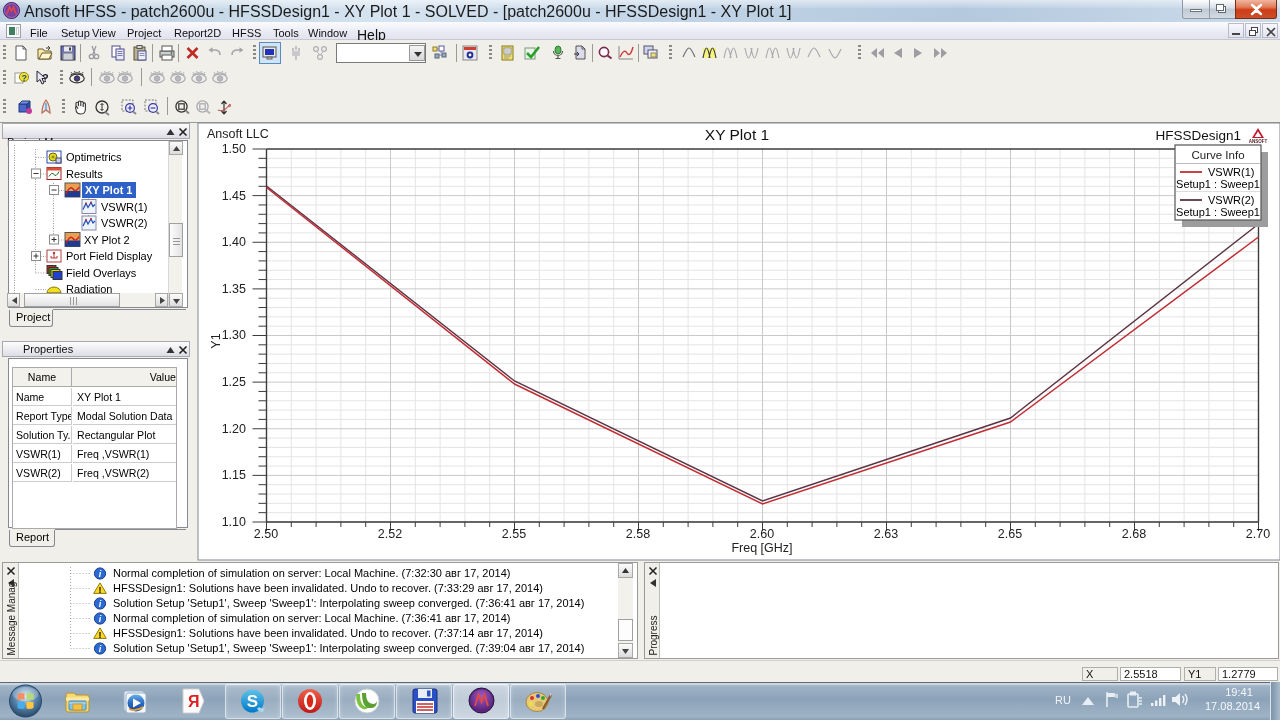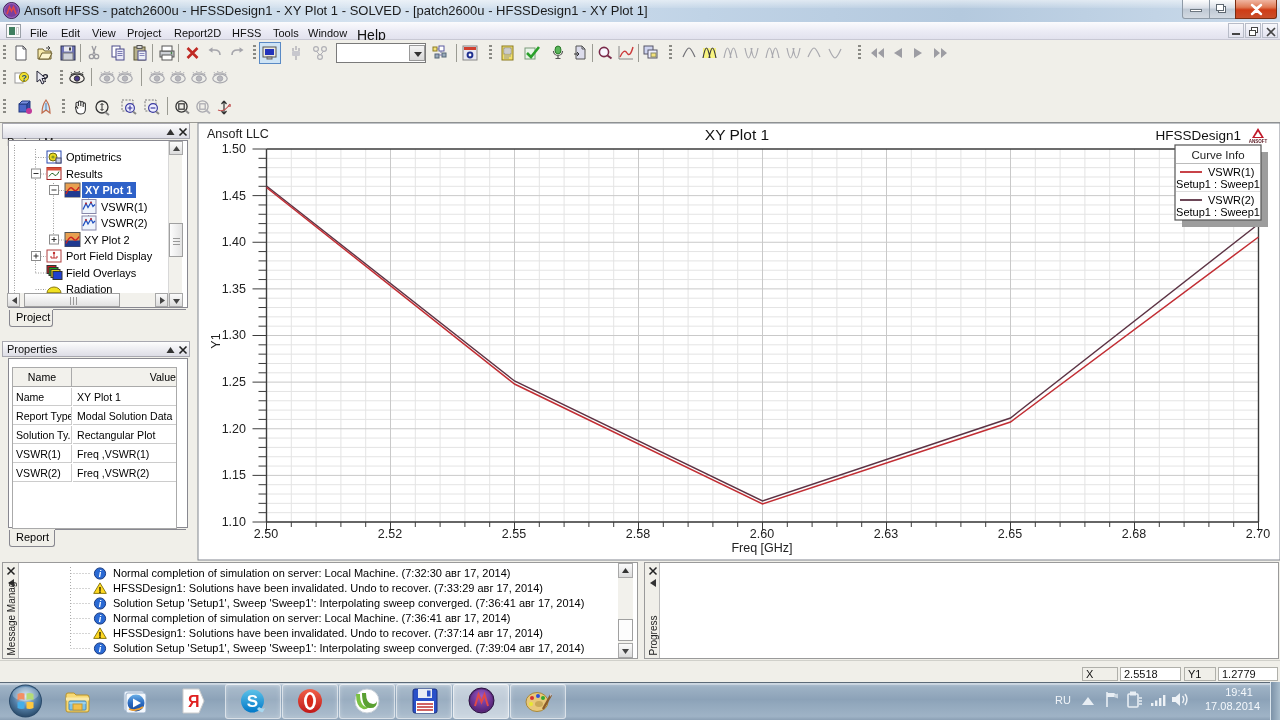--- a/index.html
+++ b/index.html
@@ -14,21 +14,21 @@
 
 <div class="abs" style="left:0;top:0;width:1280px;height:22px;
  background:linear-gradient(90deg,#b6cadf 0%,#c9dae9 18%,#d6e3f0 30%,#c0d3e6 55%,#b4c9de 75%,#cbdbeb 100%)">
  <div class="abs" style="left:0;top:0;width:100%;height:8px;background:linear-gradient(180deg,rgba(255,255,255,0.55),rgba(255,255,255,0.1))"></div>
 
  <svg class="abs" style="left:3px;top:2px" width="17" height="17" viewBox="0 0 17 17">
    <circle cx="8.5" cy="8.5" r="8" fill="#7b3f9e" stroke="#3c1f52" stroke-width="1"></circle>
    <circle cx="8.5" cy="8.5" r="7" fill="none" stroke="#a06cc0" stroke-width="1"></circle>
    <path d="M4 12 L6.5 5 L8.5 9 L10.5 5 L13 12" stroke="#e0484a" stroke-width="1.6" fill="none"></path>
  </svg>
- <div class="abs" style="left:24px;top:3px;font-size:13px;color:#1c1c1c;white-space:nowrap">Ansoft HFSS - patch2600u - HFSSDesign1 - XY Plot 1 - SOLVED - [patch2600u - HFSSDesign1 - XY Plot 1]</div>
+ <div class="abs" style="left:24px;top:3px;font-size:16px;color:#1c1c1c;white-space:nowrap">Ansoft HFSS - patch2600u - HFSSDesign1 - XY Plot 1 - SOLVED - [patch2600u - HFSSDesign1 - XY Plot 1]</div>
 
  <div class="abs" style="left:1182px;top:0;width:28px;height:19px;background:linear-gradient(180deg,#fdfdfd,#d8dee6 45%,#bfc9d4 50%,#d3dae2);border:1px solid #8e9aa6;border-top:none;border-radius:0 0 0 3px">
    <div class="abs" style="left:7px;top:9px;width:12px;height:3px;background:#fff;border:1px solid #6d7780"></div>
  </div>
  <div class="abs" style="left:1209px;top:0;width:27px;height:19px;background:linear-gradient(180deg,#fdfdfd,#d8dee6 45%,#bfc9d4 50%,#d3dae2);border:1px solid #8e9aa6;border-top:none">
    <div class="abs" style="left:8px;top:6px;width:8px;height:7px;border:1px solid #5d6770;background:#fff"></div>
    <div class="abs" style="left:6px;top:4px;width:8px;height:7px;border:1px solid #5d6770;background:#fff"></div>
  </div>
  <div class="abs" style="left:1235px;top:0;width:42px;height:19px;background:linear-gradient(180deg,#f0b6a2,#e07b56 40%,#cf3c16 55%,#c94f2a);border:1px solid #7a2c10;border-top:none;border-radius:0 0 3px 0">
    <svg class="abs" style="left:14px;top:4px" width="13" height="11" viewBox="0 0 13 11">
@@ -36,21 +36,21 @@
    </svg>
  </div>
 </div>
 
 <div class="abs" style="left:0;top:22px;width:1280px;height:18px;background:linear-gradient(180deg,#fbfbfd,#eaeaf4 60%,#e2e2ee);border-bottom:1px solid #c8c8d4">
  <div class="abs" style="left:6px;top:2px;width:15px;height:14px;background:#fafafa;border:1px solid #9aa0a8">
    <div class="abs" style="left:2px;top:2px;width:6px;height:8px;background:#3f7f5f"></div>
    <div class="abs" style="left:9px;top:2px;width:3px;height:8px;background:#fff;border:1px solid #ccc"></div>
  </div>
  <div class="abs" style="left:30px;top:5px;font-size:11px;color:#101010">File</div>
-    <div class="abs" style="left:61px;top:5px;font-size:11px;color:#101010">Edit</div>
+    <div class="abs" style="left:61px;top:5px;font-size:11px;color:#101010">Setup</div>
     <div class="abs" style="left:92px;top:5px;font-size:11px;color:#101010">View</div>
     <div class="abs" style="left:127px;top:5px;font-size:11px;color:#101010">Project</div>
     <div class="abs" style="left:174px;top:5px;font-size:11px;color:#101010">Report2D</div>
     <div class="abs" style="left:232px;top:5px;font-size:11px;color:#101010">HFSS</div>
     <div class="abs" style="left:273px;top:5px;font-size:11px;color:#101010">Tools</div>
     <div class="abs" style="left:308px;top:5px;font-size:11px;color:#101010">Window</div>
     <div class="abs" style="left:357px;top:5px;font-size:14px;color:#101010">Help</div>
  <div class="abs" style="left:1228px;top:1px;width:16px;height:15px;border:1px solid #b8bcc8">
       <div class="abs" style="left:3px;top:9px;width:8px;height:2px;background:#444"></div>
     </div>
@@ -454,21 +454,21 @@
       <svg style="left:4px;top:3px" width="5" height="7" viewBox="0 0 5 7">
         <path d="M5 3.5 L0 0 V7 z" fill="#444"></path>
       </svg>
     </div>
 </div>
 
 <div class="abs" style="left:9px;top:310px;width:44px;height:17px;background:#f0efe9;border:1px solid #888890;border-top:none;border-radius:0 0 3px 3px;font-size:11px;color:#000;padding:1px 0 0 6px">Project</div>
 <div class="abs" style="left:53px;top:309px;width:133px;height:1px;background:#888890"></div>
 
 <div class="abs" style="left:2px;top:341px;width:188px;height:216px">
- <div class="abs" style="left:0;top:0;width:188px;height:16px;background:linear-gradient(180deg,#fdfdfd,#dddde6);border:1px solid #a8a8b0;font-size:11px;color:#111;padding:1px 0 0 4px">Properties
+ <div class="abs" style="left:0;top:0;width:188px;height:16px;background:linear-gradient(180deg,#fdfdfd,#dddde6);border:1px solid #a8a8b0;font-size:11px;color:#111;padding:1px 0 0 20px">Properties
    <svg class="abs" style="left:163px;top:4px" width="9" height="8" viewBox="0 0 9 8">
         <path d="M4.5 1 L8.5 7 H0.5 z" fill="#333"></path>
       </svg>
    <svg class="abs" style="left:176px;top:4px" width="8" height="8" viewBox="0 0 8 8">
         <path d="M0.5 0.5 L7.5 7.5 M7.5 0.5 L0.5 7.5" stroke="#222" stroke-width="1.6"></path>
       </svg>
  </div>
  <div class="abs" style="left:6px;top:17px;width:180px;height:170px;background:#fff;border:1px solid #888890"></div>
 </div>
 <div class="abs" style="left:12px;top:367px;width:165px;height:162px;border:1px solid #aaa;background:#fff;font-size:10.6px">

